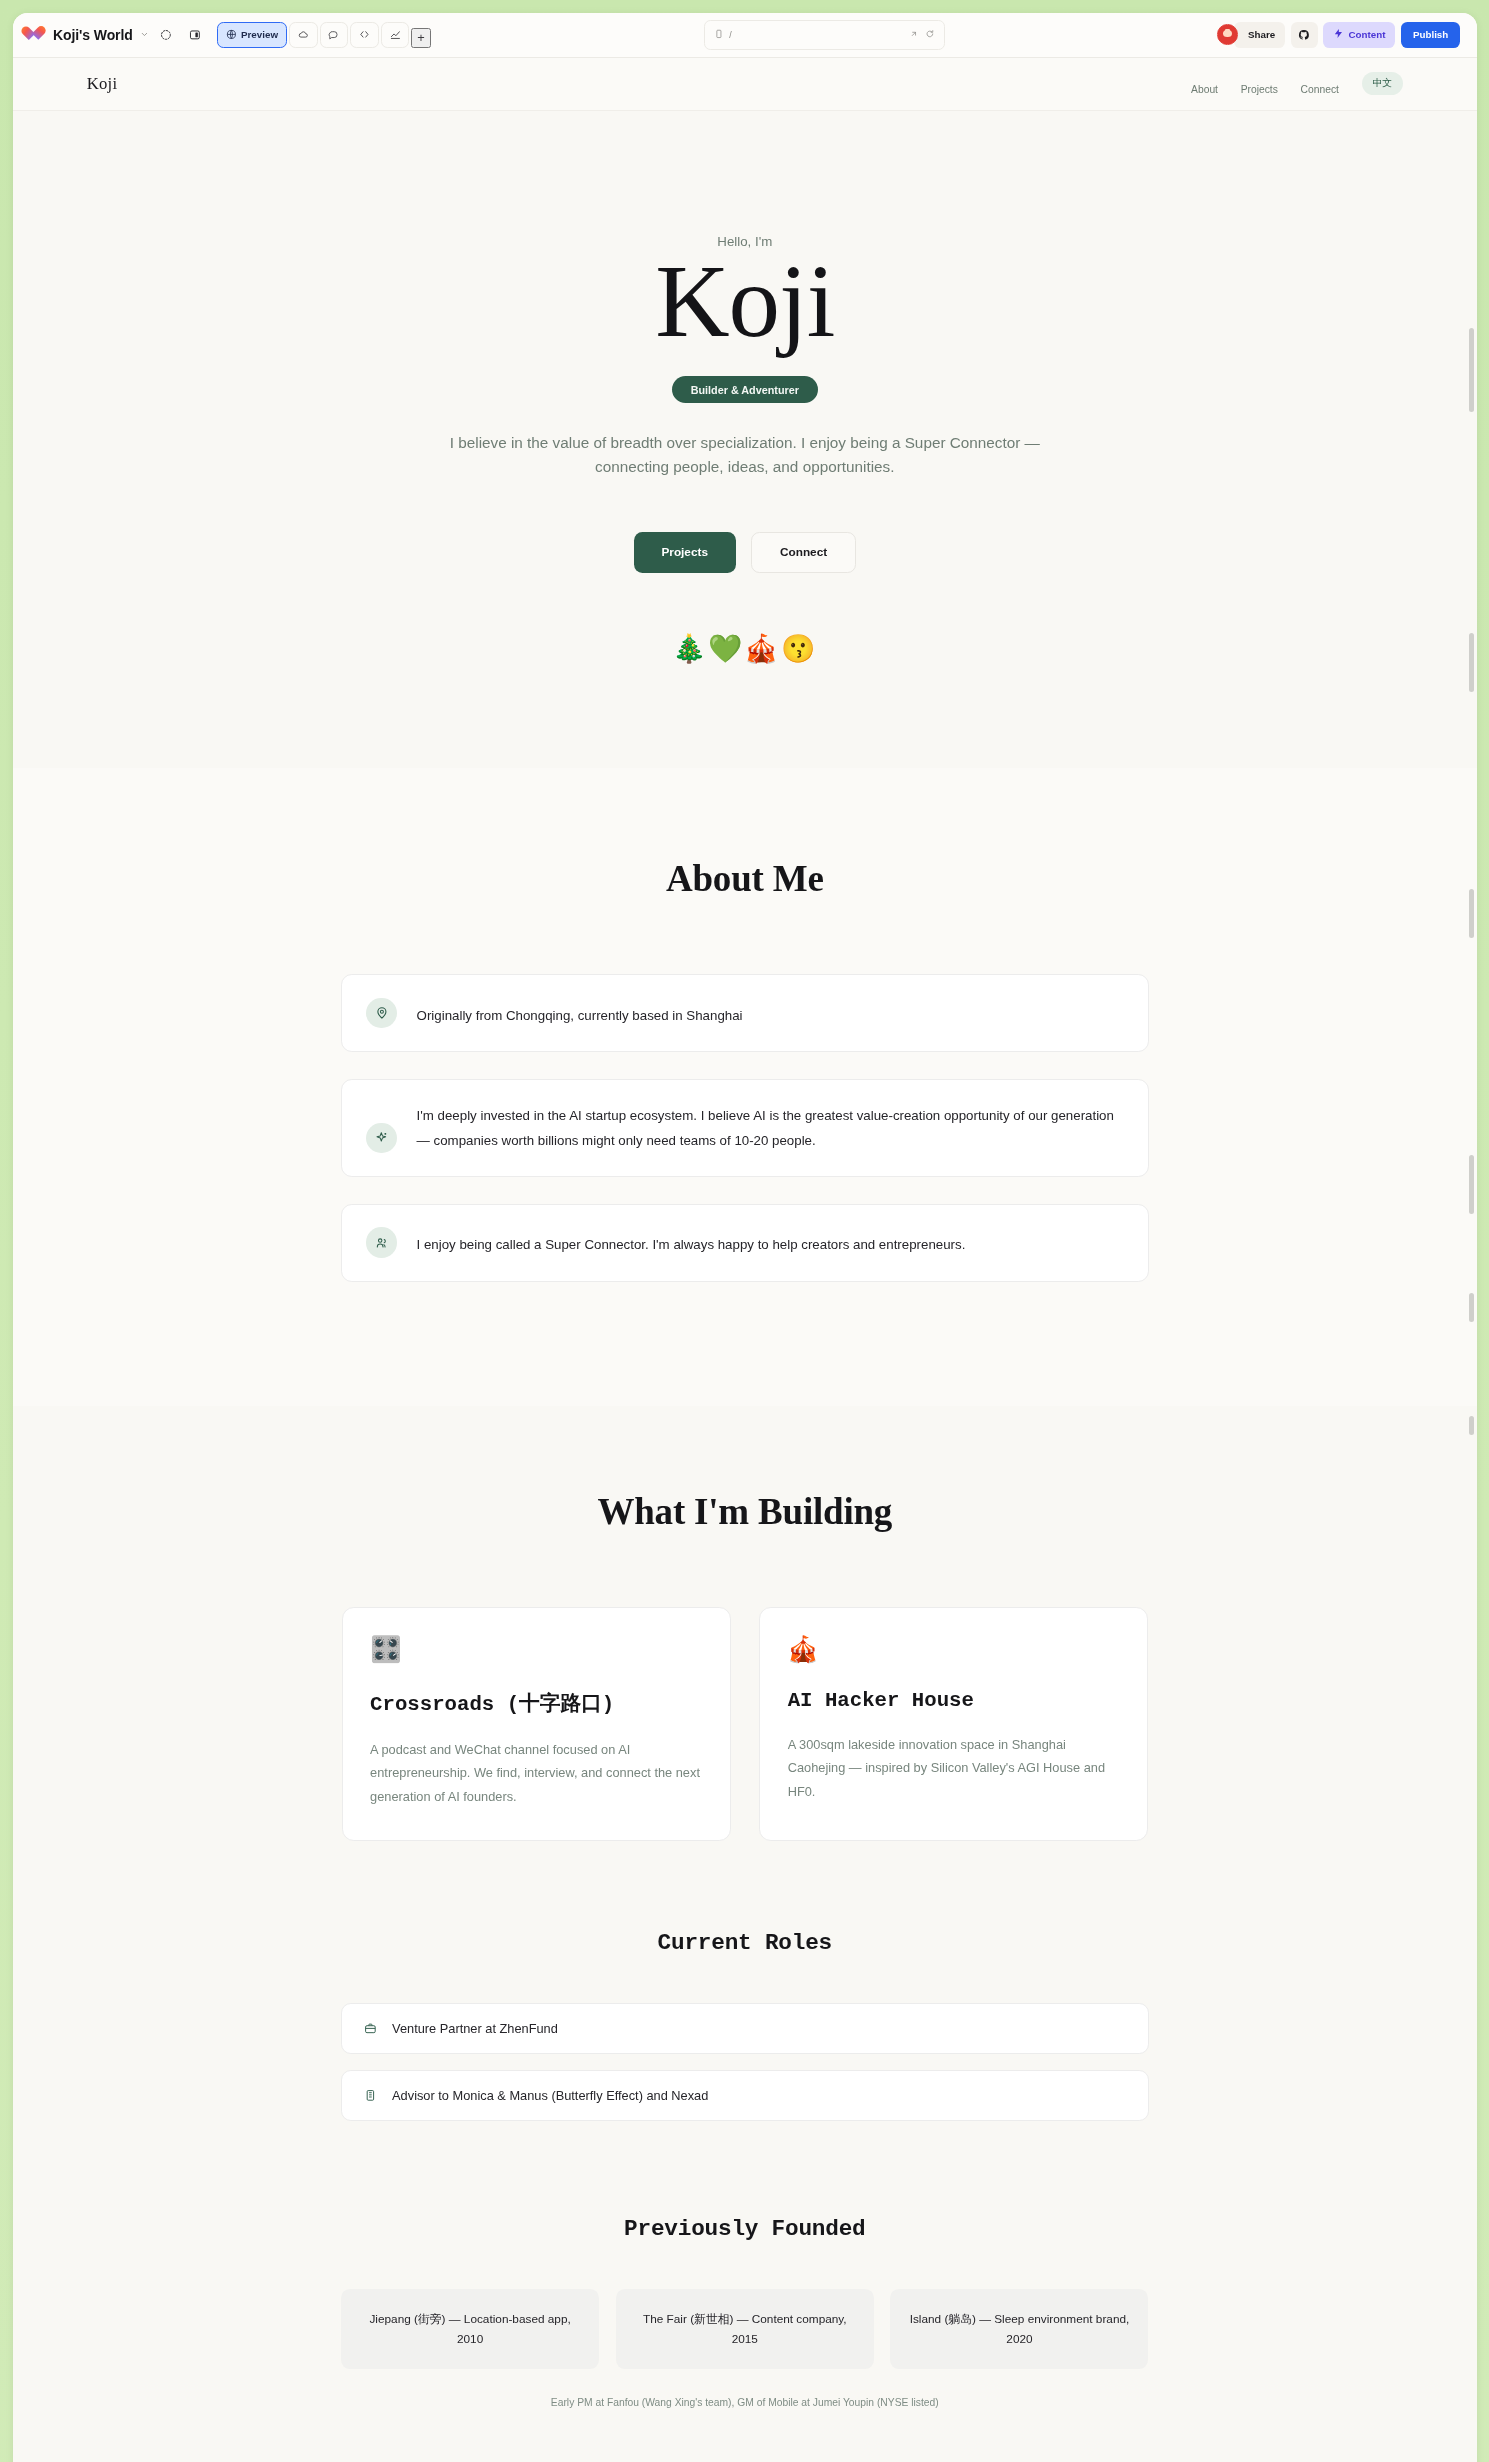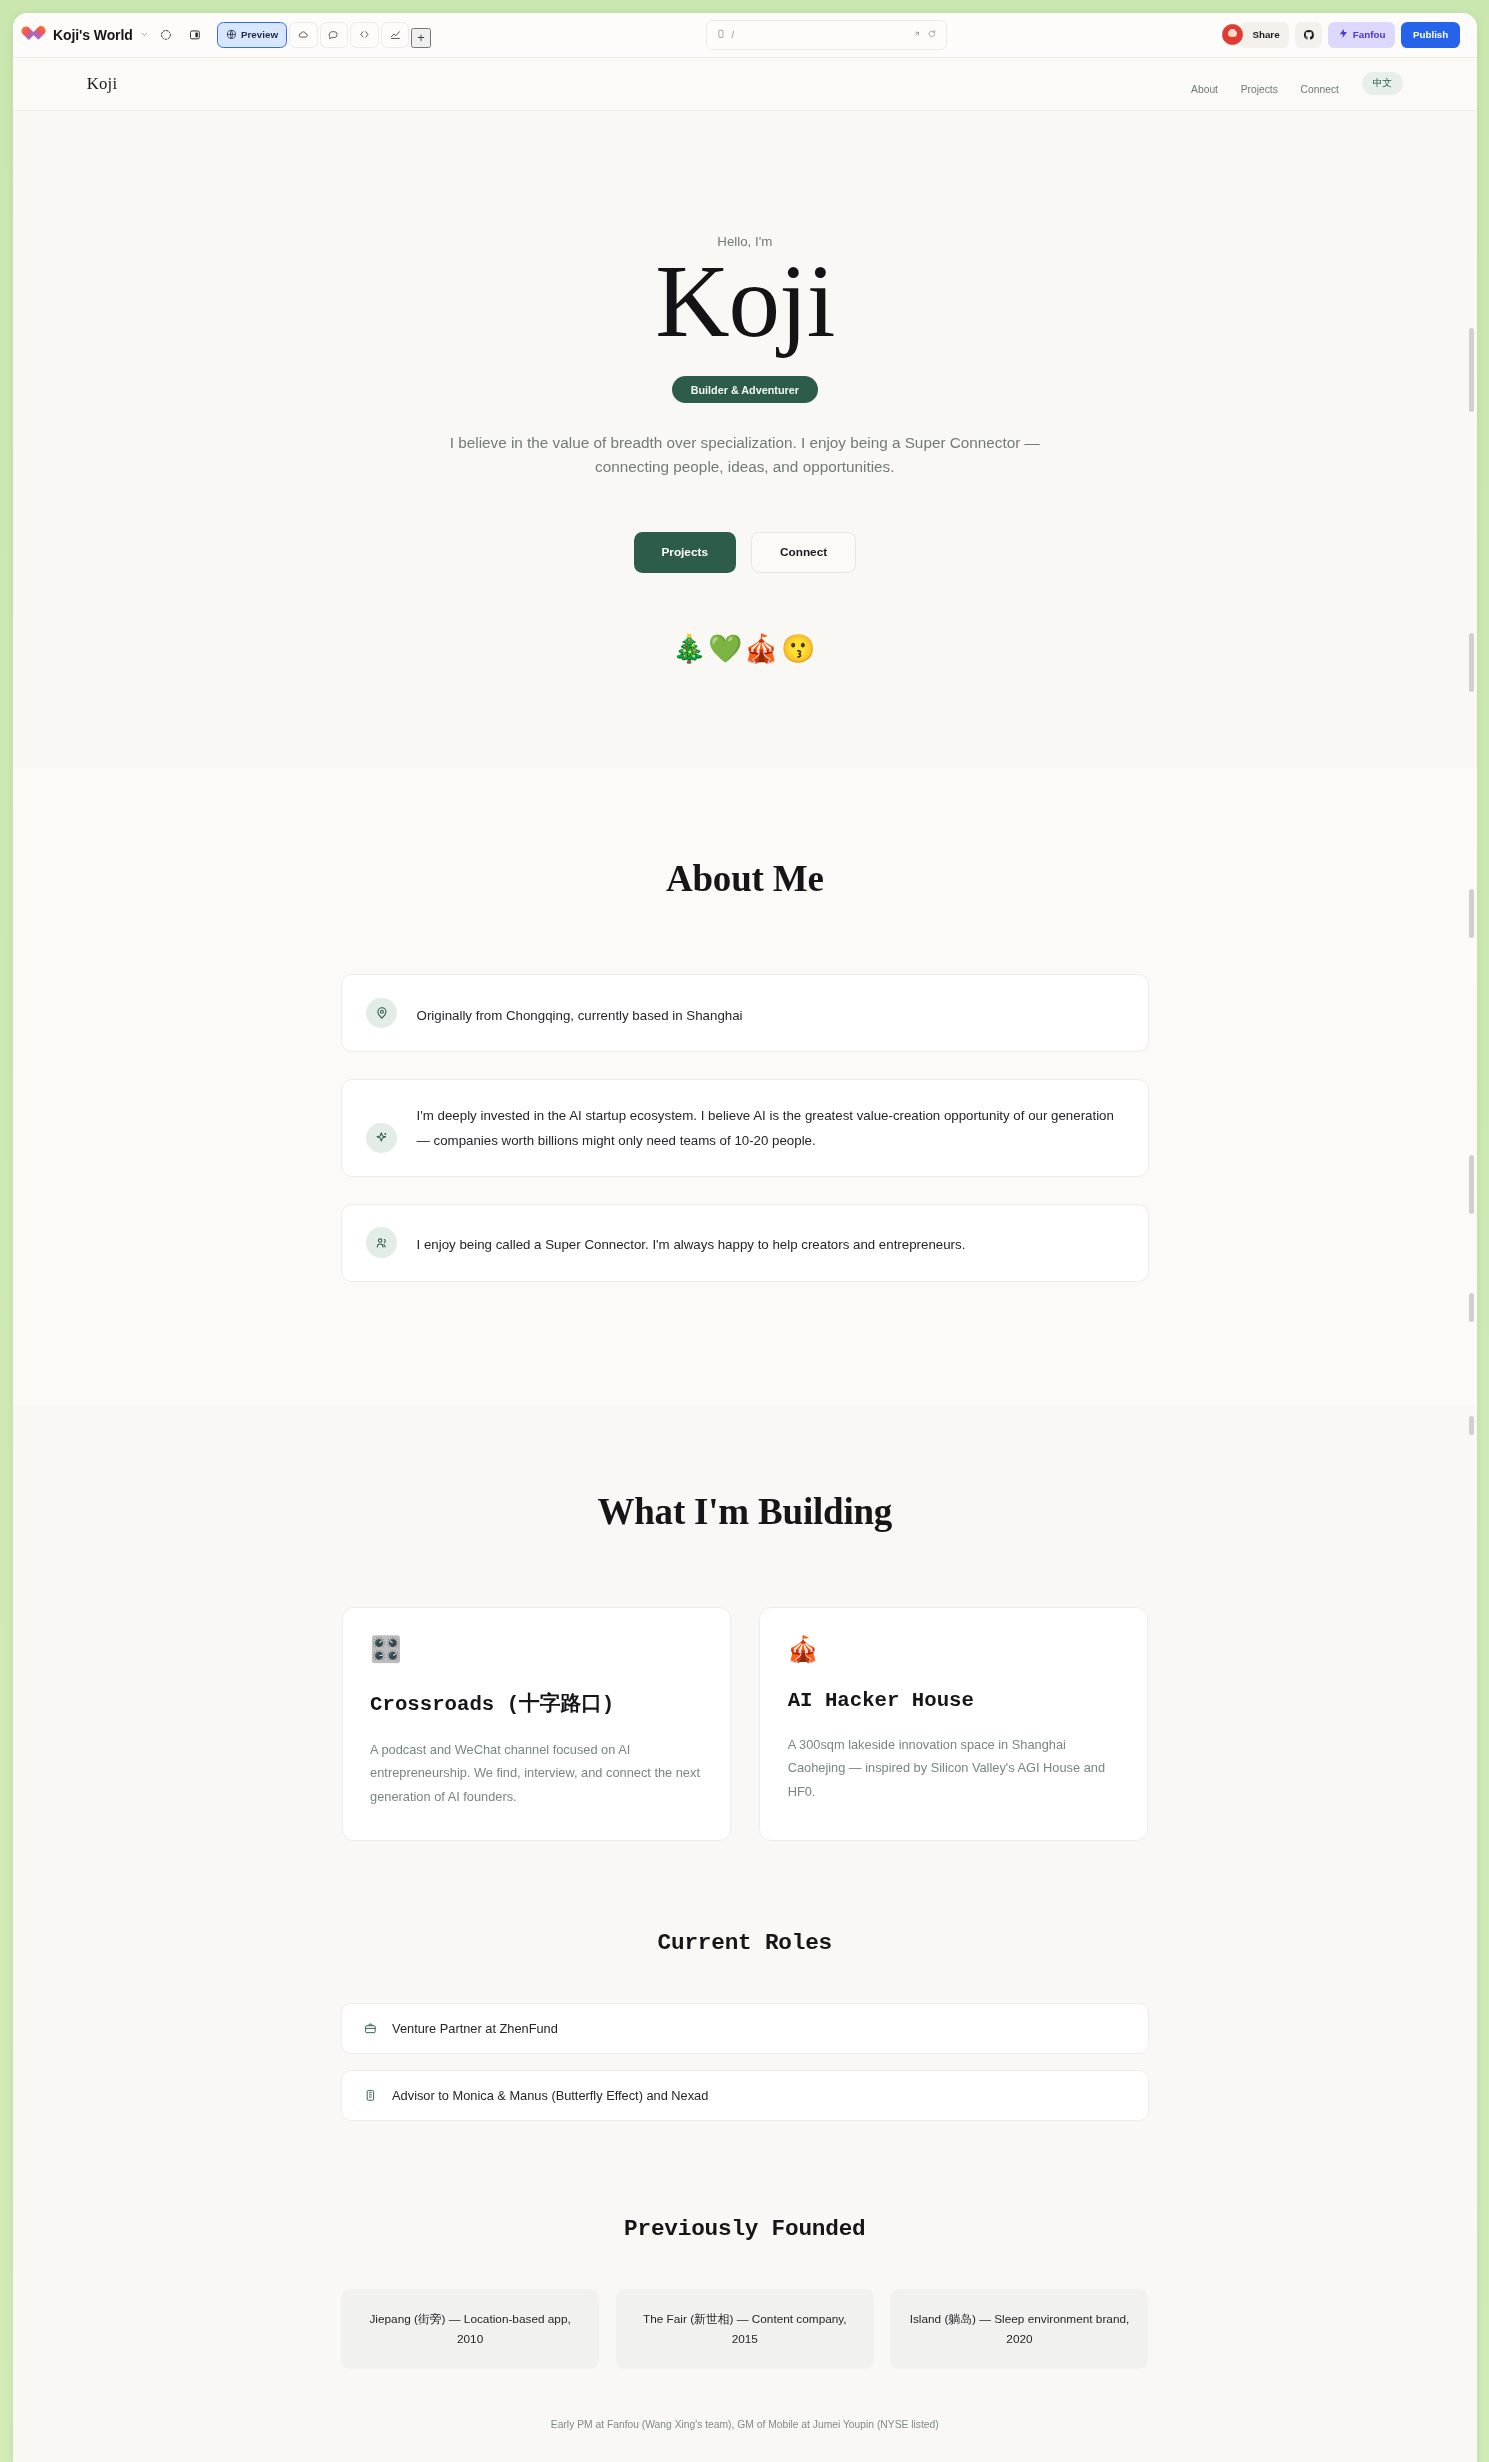--- a/index.html
+++ b/index.html
@@ -186,21 +186,21 @@
   .role-text { font-size:12.8px; color:#26252a; }
   .role-ic { color:#2e5c4a; display:flex; flex:none; }
 
   .founded { background:#f9f8f4; padding: 59px 0 19.7px; }
   .chips3 { display:flex; gap:16.7px; justify-content:center; }
   .chip {
     width: 258px; background:#f1f1ef; border-radius:8.9px; padding:19.7px 17.7px;
     text-align:center; font-size:11.8px; line-height:1.7; color:#26252a;
   }
   .fine-note {
-    text-align:center; font-size:10.3px; color:#7f8d85; margin-top: 50px;
+    text-align:center; font-size:10.3px; color:#7f8d85; margin-top: 28px;
   }
 
   .spacer-band { background:#f9f8f4; height: 69px; }
 
   
   .scroll-track {
     position:absolute; right: 3px; top: 98px; width: 4.9px; bottom: 9.8px; pointer-events:none;
   }
   .scroll-tick { position:absolute; right:0; width:4.9px; border-radius:2.5px; background:#cfcfcb; }
 </style>
@@ -298,21 +298,21 @@
           <svg viewBox="0 0 24 24" width="11.8" height="11.8" fill="#1d1c20">
               <path d="M12 2a10 10 0 0 0-3.2 19.5c.5.1.7-.2.7-.5v-1.8c-2.8.6-3.4-1.3-3.4-1.3-.5-1.2-1.1-1.5-1.1-1.5-.9-.6.1-.6.1-.6 1 .1 1.5 1 1.5 1 .9 1.5 2.3 1.1 2.9.8.1-.7.3-1.1.6-1.4-2.2-.3-4.6-1.1-4.6-5a3.9 3.9 0 0 1 1-2.7 3.6 3.6 0 0 1 .1-2.7s.8-.3 2.7 1a9.3 9.3 0 0 1 5 0c1.9-1.3 2.7-1 2.7-1a3.6 3.6 0 0 1 .1 2.7 3.9 3.9 0 0 1 1 2.7c0 3.9-2.4 4.7-4.6 5 .3.3.7 1 .7 2v2.9c0 .3.2.6.7.5A10 10 0 0 0 12 2z"></path>
             </svg>
         </button>
         <button class="pill-btn pill-upgrade">
           <span>
             <svg viewBox="0 0 24 24" width="10.8" height="10.8" fill="#4b36d6">
                 <polygon points="13 2 4 14 11 14 10 22 20 9 13 9"></polygon>
               </svg>
           </span>
-          <span>Fanfou</span>
+          <span>Content</span>
         </button>
         <button class="pill-btn pill-publish">
           <span>Publish</span>
         </button>
       </div>
     </div>
 
     <div id="site-nav">
       <div class="brand">Koji</div>
       <div class="nav-links">

